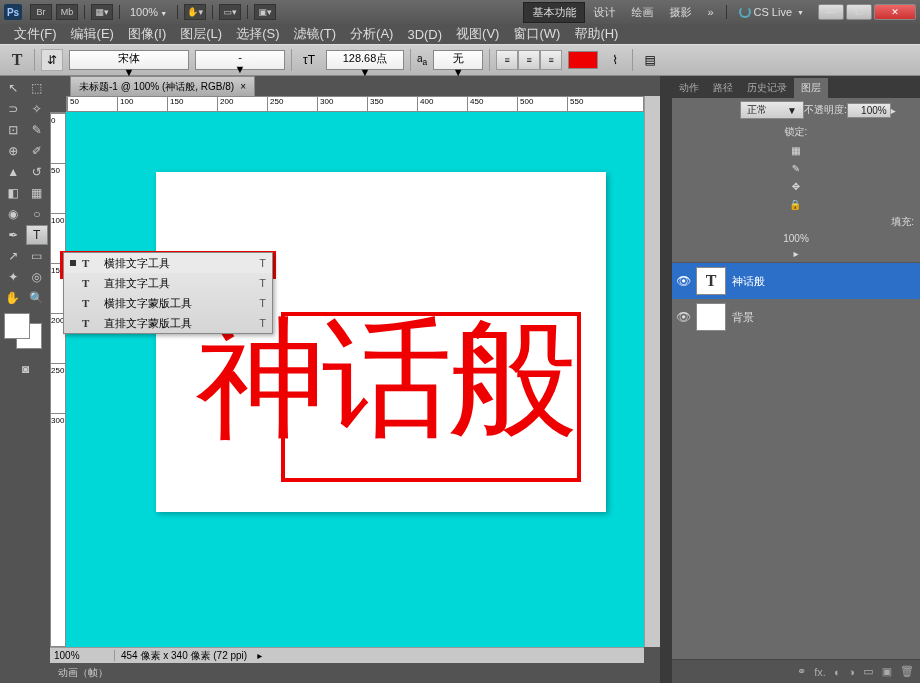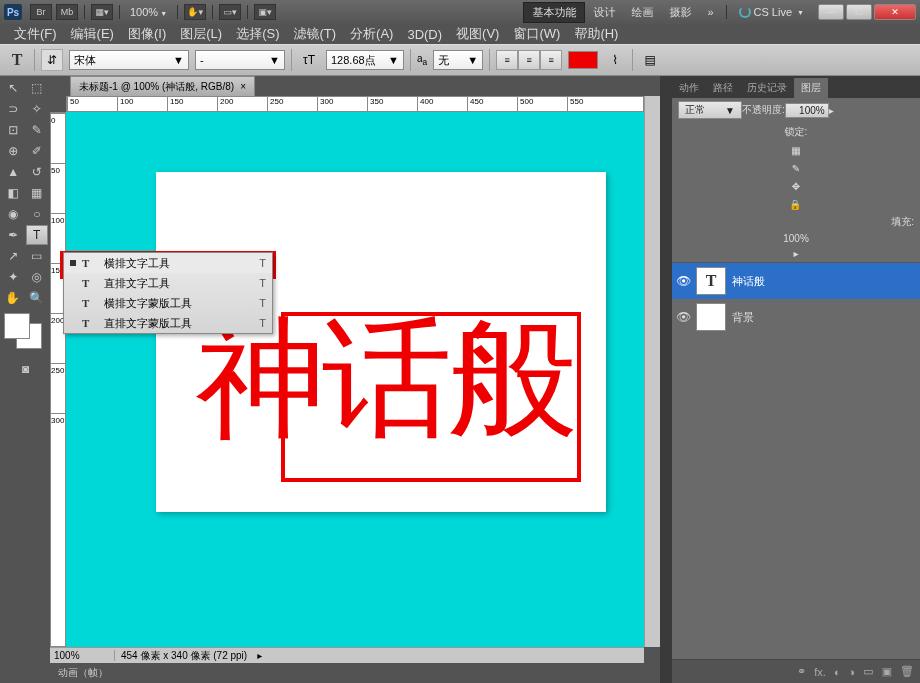--- a/index.html
+++ b/index.html
@@ -17,21 +17,21 @@
 .cslive-icon { width:12px; height:12px; border:2px solid #5ab; border-radius:50%; border-top-color:transparent; }
 .win-btns { display:flex; gap:2px; margin-left:6px; }
 .win-btn { width:26px; height:16px; background:linear-gradient(#e0e0e0,#bbb); border:1px solid #888; border-radius:2px; display:flex; align-items:center; justify-content:center; font-size:9px; }
 .win-btn.close { background:linear-gradient(#e66,#c33); color:#fff; width:42px; }
 .menubar { height:20px; background:#535353; display:flex; align-items:center; padding:0 8px; gap:2px; color:#ddd; }
 .menu-item { padding:2px 6px; font-size:13px; }
 .optbar { height:32px; background:linear-gradient(#cfcfcf,#b8b8b8); border-top:1px solid #ddd; border-bottom:1px solid #888; display:flex; align-items:center; padding:0 6px; gap:6px; }
 .opt-icon { width:22px; height:22px; display:flex; align-items:center; justify-content:center; background:#ddd; border:1px solid #aaa; font-size:12px; }
 .opt-icon.t { background:transparent; border:none; color:#333; font-weight:bold; font-size:16px; font-family:serif; }
 .opt-sep { width:1px; height:22px; background:#999; }
-.opt-select { height:20px; background:linear-gradient(#fff,#eee); border:1px solid #888; padding:0 4px; display:flex; align-items:center; justify-content:space-between; font-size:11px; }
+.opt-select { height:20px; background:linear-gradient(#fff,#eee); border:1px solid #888; padding:0 4px; display:flex; align-items:center; justify-content:space-between; font-size:11px;flex-direction:column; }
 .align-grp { display:flex; }
 .align-btn { width:22px; height:20px; background:linear-gradient(#f0f0f0,#d0d0d0); border:1px solid #999; display:flex; align-items:center; justify-content:center; font-size:9px; }
 .color-swatch { width:30px; height:18px; background:#e00; border:1px solid #888; }
 .main { display:flex; height:607px; }
 .toolbox { width:50px; background:#535353; display:flex; flex-direction:column; padding:2px; gap:1px; }
 .tool-row { display:flex; gap:1px; }
 .tool { width:23px; height:20px; background:#535353; display:flex; align-items:center; justify-content:center; color:#ccc; font-size:12px; border:1px solid transparent; position:relative; }
 .tool.sel { background:linear-gradient(#ddd,#bbb); color:#222; border:1px solid #888; }
 .tool.big { width:47px; height:30px; }
 .fg-bg { width:47px; height:40px; position:relative; margin-top:4px; }
@@ -57,21 +57,21 @@
 .fly-short { margin-left:auto; color:#555; }
 .statusbar { position:absolute; bottom:20px; left:0; right:16px; height:16px; background:#c8c8c8; border-top:1px solid #999; display:flex; align-items:center; font-size:10px; }
 .status-zoom { width:65px; border-right:1px solid #999; padding:0 4px; }
 .status-info { padding:0 6px; }
 .animbar { position:absolute; bottom:0; left:0; right:16px; height:20px; background:#535353; color:#ccc; display:flex; align-items:center; padding:0 8px; font-size:10px; }
 .panels { width:248px; background:#535353; display:flex; flex-direction:column;justify-content:flex-end; }
 .panel-tabs { height:22px; background:#3a3a3a; display:flex; align-items:flex-end; color:#aaa; font-size:10px; }
 .ptab { padding:3px 7px; }
 .ptab.active { background:#6a6a6a; color:#ddd; }
 .panel-body { flex:1; background:#6a6a6a; }
-.layer-opts { display:flex; align-items:center; padding:3px 6px; gap:0; color:#ddd; font-size:10px; }
+.layer-opts { display:flex; align-items:center; padding:3px 20px; gap:0; color:#ddd; font-size:10px;margin-left:48px; }
 .layer-opts .sel { background:linear-gradient(#e8e8e8,#ccc); color:#222; border:1px solid #888; padding:1px 6px; display:flex; align-items:center; gap:20px; }
 .layer-opts .inp { width:44px; background:linear-gradient(#e8e8e8,#ccc); color:#222; border:1px solid #888; padding:1px 3px; text-align:right; }
 .lock-row { display:flex; align-items:center; padding:3px 6px; gap:4px; color:#ddd; font-size:10px; border-bottom:1px solid #555;flex-direction:column; }
 .lock-ico { width:14px; height:14px; display:flex; align-items:center; justify-content:center; font-size:10px; }
 .layer { height:36px; display:flex; align-items:center; padding:0 4px; gap:6px; color:#ddd; font-size:11px; }
 .layer.sel { background:#2b6fc9; color:#fff; }
 .eye { width:14px; font-size:12px; }
 .thumb { width:30px; height:28px; background:#fff; border:1px solid #888; display:flex; align-items:center; justify-content:center; color:#333; font-family:serif; font-weight:bold; font-size:16px; }
 .layer-name { font-size:11px; }
 .panel-footer { height:24px; background:#535353; border-top:1px solid #444; display:flex; align-items:center; justify-content:flex-end; padding:0 6px; gap:8px; color:#aaa; font-size:11px; }

